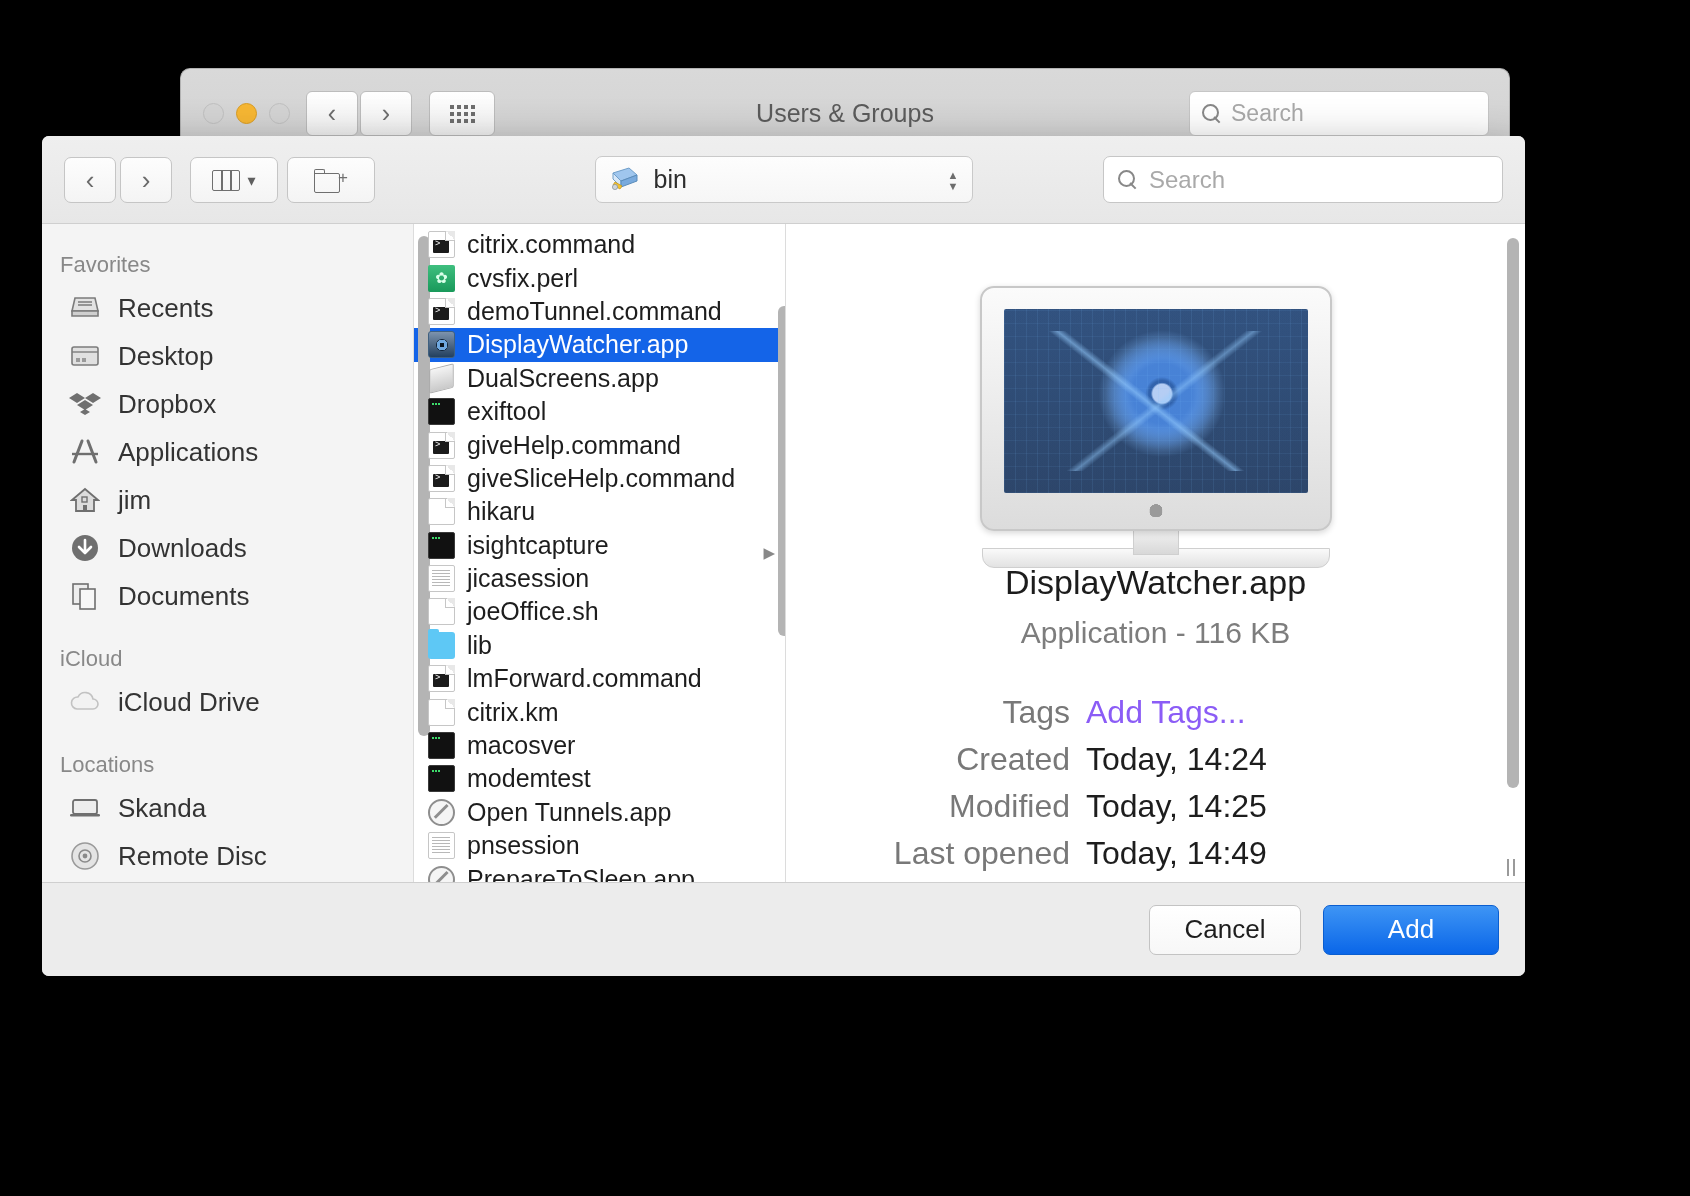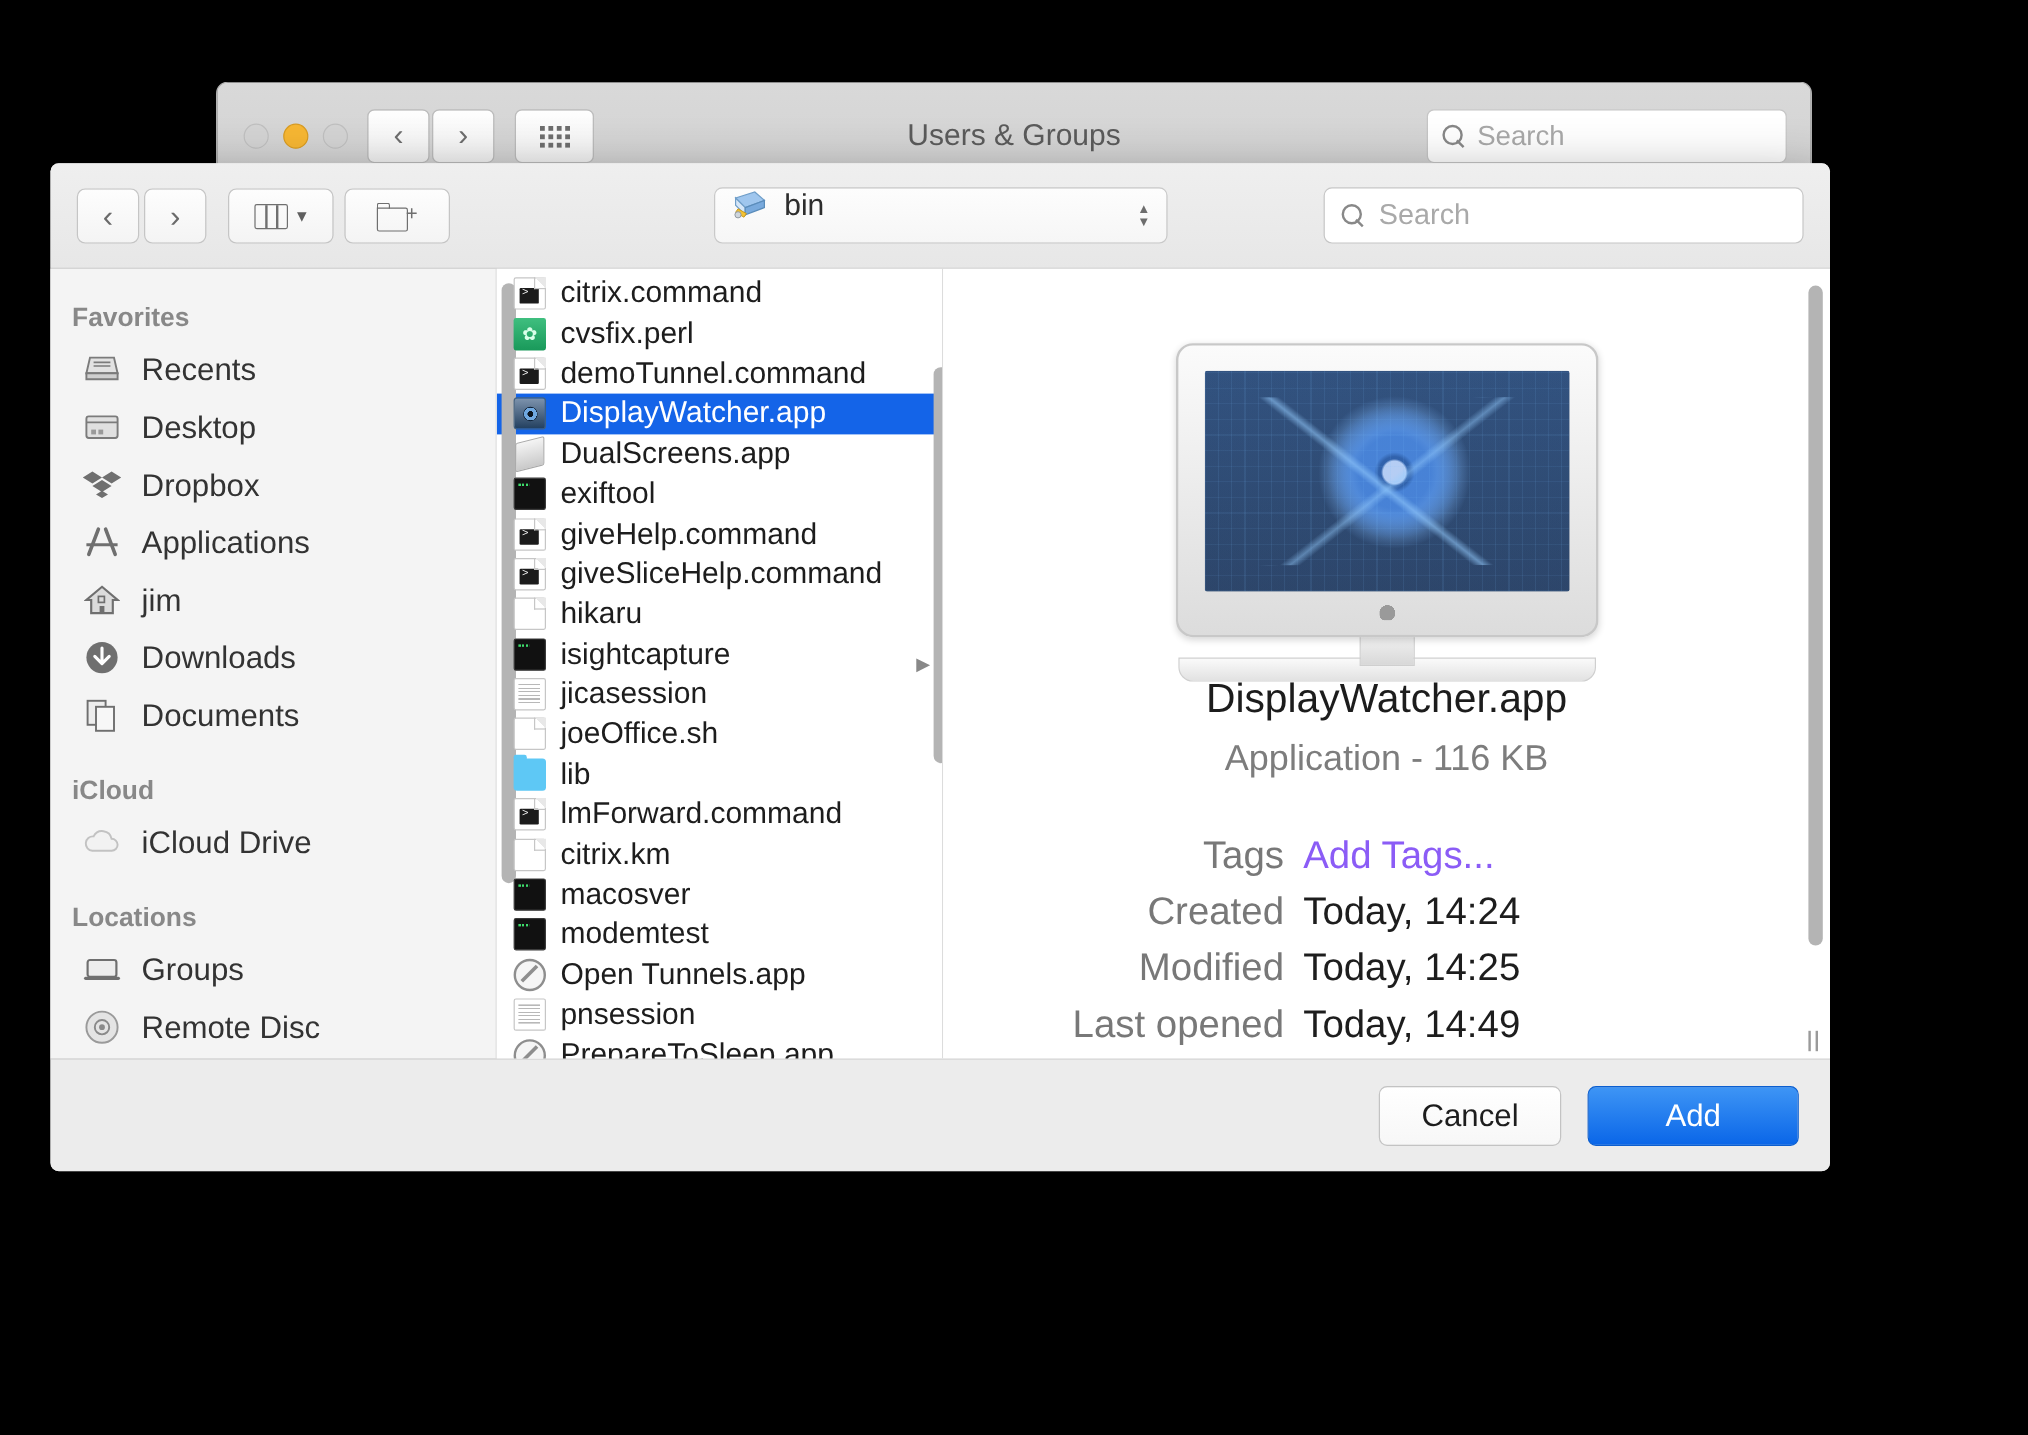--- a/index.html
+++ b/index.html
@@ -117,21 +117,21 @@
   }
   .newfolder .plus {
     position: absolute; right: 0; top: 2px; font-size: 17px; color: #6f6f6f; line-height: 1; font-weight: 400;
   }
 
   .pathpopup {
     position: absolute; left: 50%; transform: translateX(-50%); top: 20px;
     width: 378px; height: 47px;
     background: linear-gradient(#fdfdfd, #f6f6f6);
     border: 1px solid #c9c9c9; border-radius: 7px;
-    display: flex; align-items: flex-start; padding: 0 14px; gap: 14px;
+    display: flex; align-items: center; padding: 0 14px; gap: 14px;
   }
   .pathpopup .label { font-size: 25px; color: #2d2d2d; }
   .pp-arrows {
     position: absolute; right: 13px; top: 50%; transform: translateY(-50%);
     display: flex; flex-direction: column; gap: 3px; color: #6d6d6d; font-size: 11px; line-height: 8px;
   }
 
   .tb-search {
     position: absolute; right: 22px; top: 20px;
     width: 400px; height: 47px;
@@ -155,21 +155,21 @@
 
   
   .sidebar {
     width: 372px; flex: none;
     background: #f4f4f4;
     border-right: 1px solid #dcdcdc;
     padding-top: 18px;
     overflow: hidden;
   }
   .sb-head {
-    font-size: 22px; color: #888; padding: 10px 0 6px 18px; font-weight: 700;
+    font-size: 22px; color: #888; padding: 10px 0 6px 18px; font-weight: 400;
   }
   .sb-item {
     display: flex; align-items: center; gap: 16px;
     padding: 0 0 0 26px; height: 48px;
     font-size: 26px; color: #333;
   }
   .sb-ico { width: 34px; height: 34px; flex: none; display: flex; align-items: center; justify-content: center; }
 
   
   .filecol {
@@ -518,21 +518,21 @@
 
         <div class="sb-head" style="padding-top:26px">Locations</div>
 
         <div class="sb-item">
           <span class="sb-ico">
             <svg width="32" height="22" viewBox="0 0 32 22">
                 <rect x="4" y="3" width="24" height="14" rx="2" fill="#ededed" stroke="#6f6f6f" stroke-width="1.8"></rect>
                 <rect x="1" y="17" width="30" height="2.6" rx="1.3" fill="#6f6f6f"></rect>
               </svg>
           </span>
-          <span>Groups</span>
+          <span>Skanda</span>
         </div>
 
         <div class="sb-item">
           <span class="sb-ico">
             <svg width="30" height="30" viewBox="0 0 30 30">
                 <circle cx="15" cy="15" r="13" fill="#e4e4e4" stroke="#9a9a9a" stroke-width="1.6"></circle>
                 <circle cx="15" cy="15" r="6" fill="none" stroke="#8a8a8a" stroke-width="1.6"></circle>
                 <circle cx="15" cy="15" r="2.4" fill="#8a8a8a"></circle>
               </svg>
           </span>

